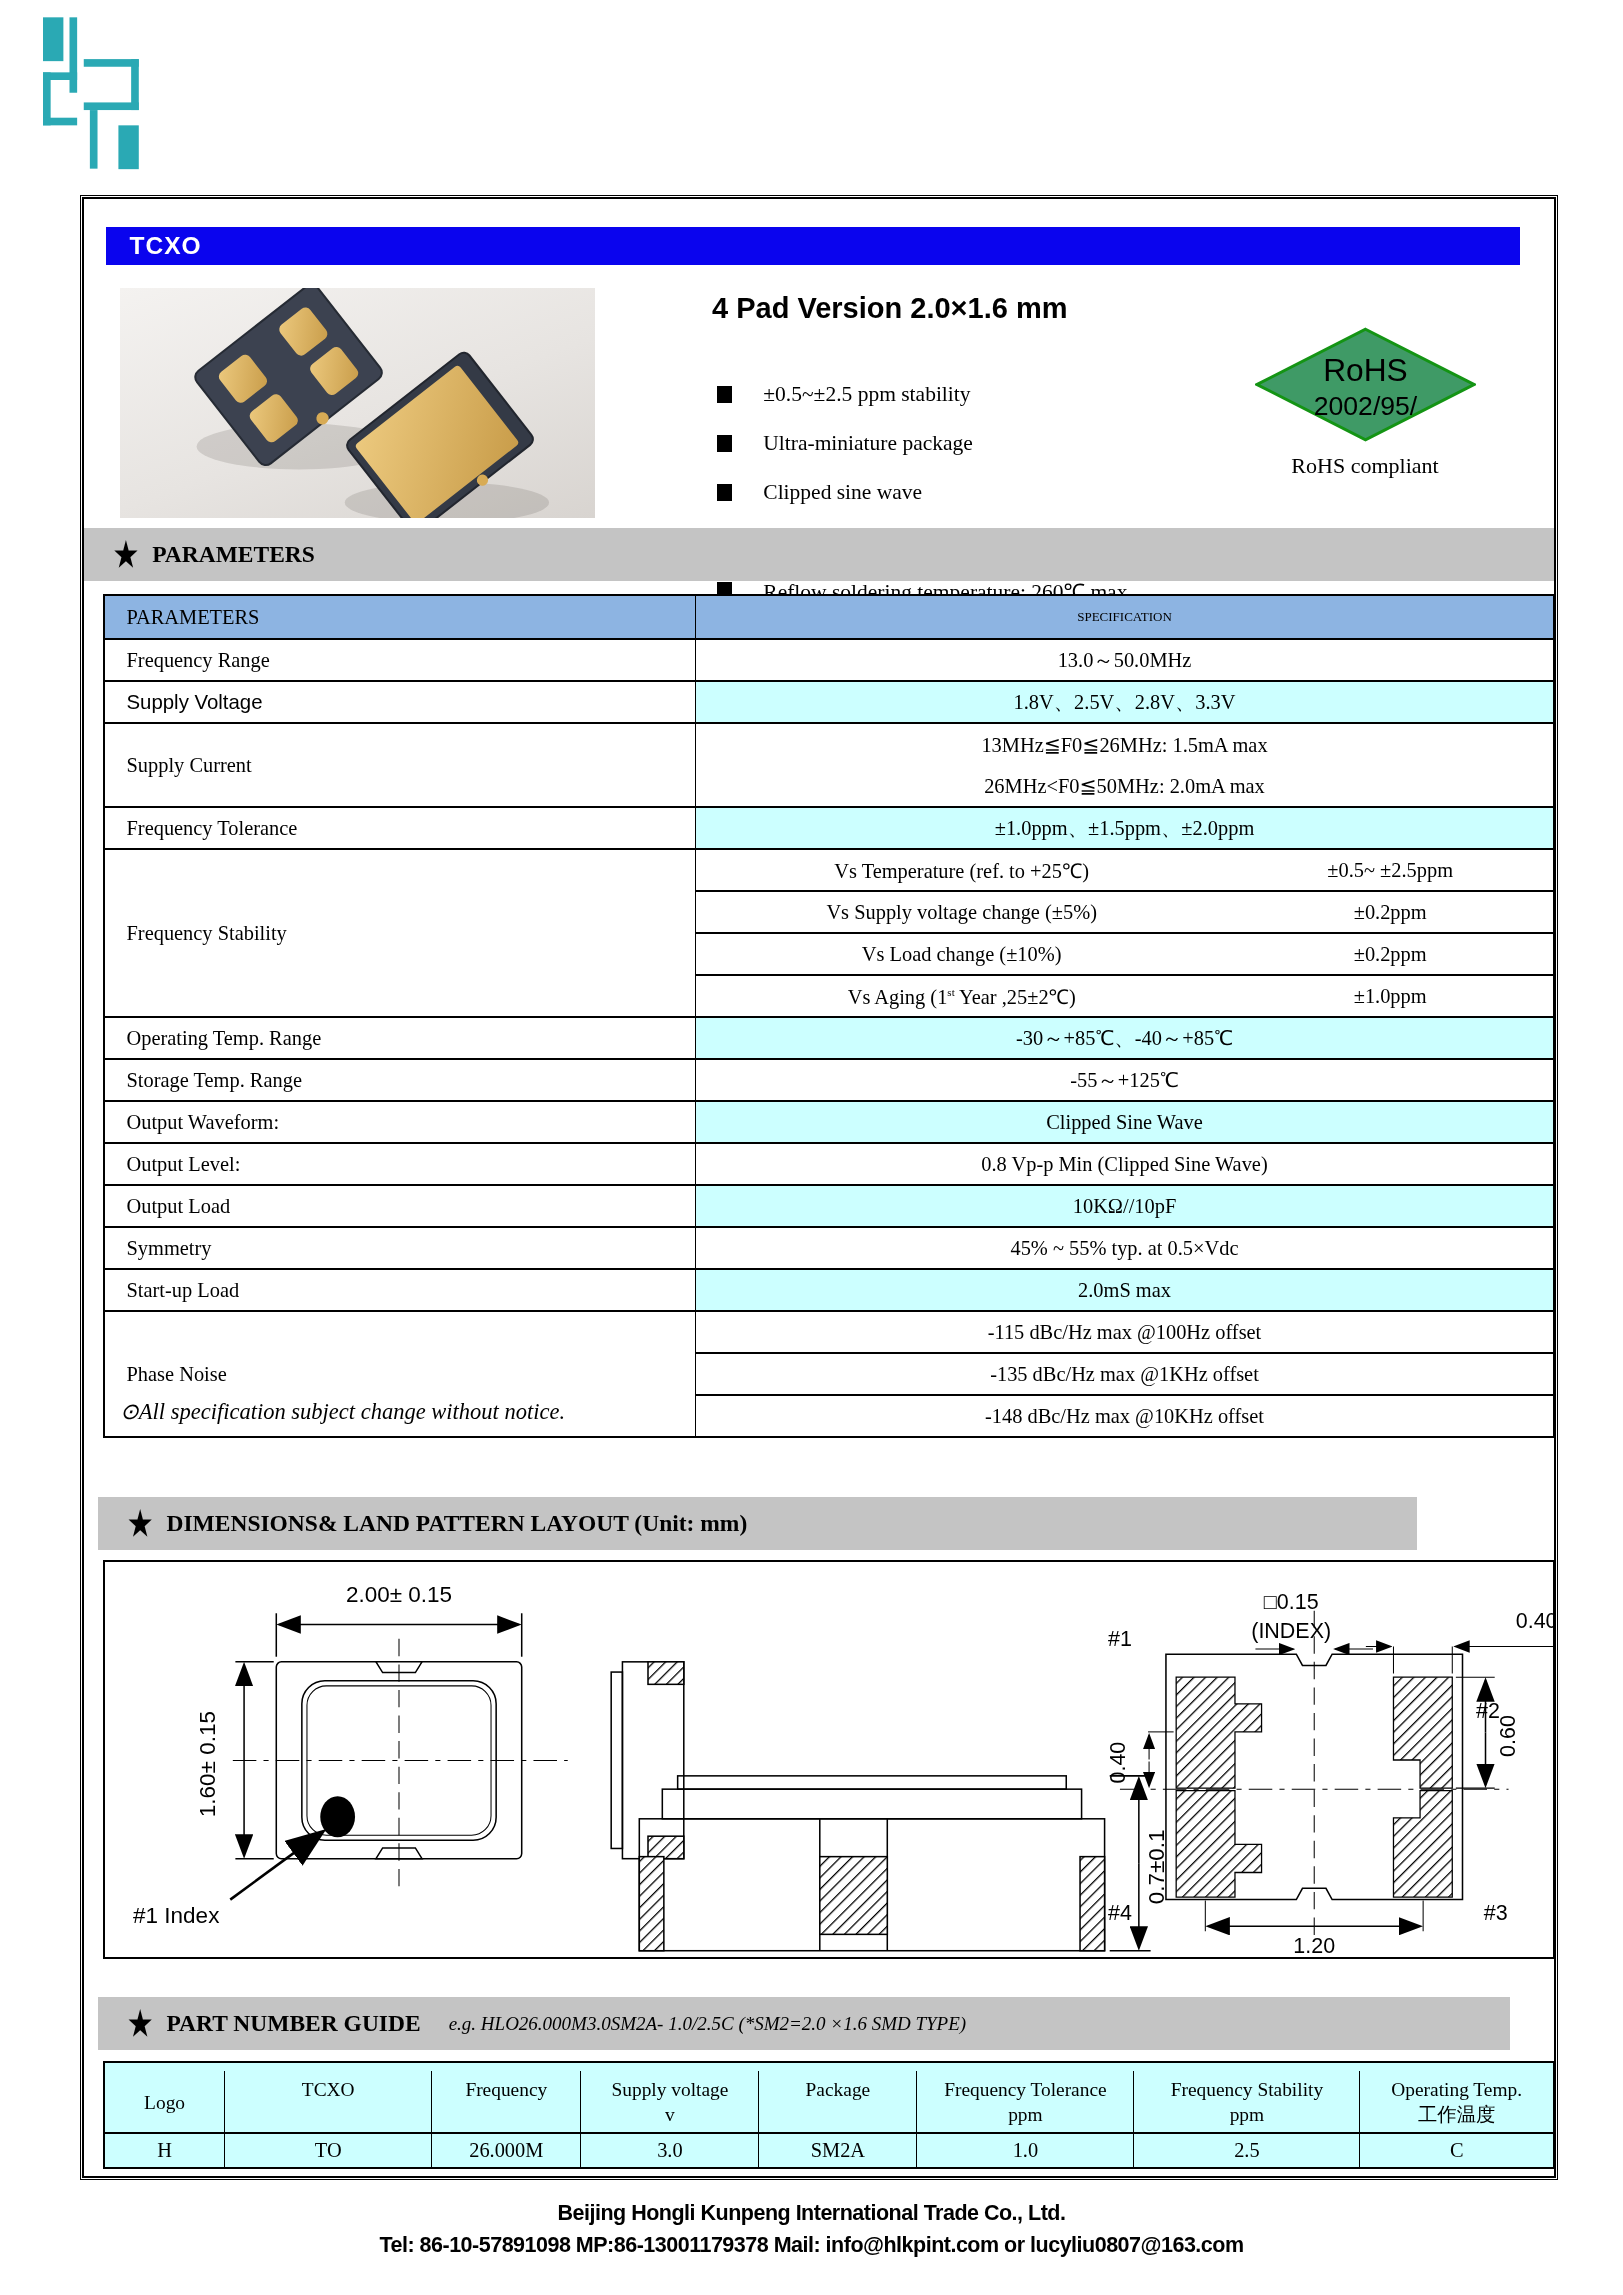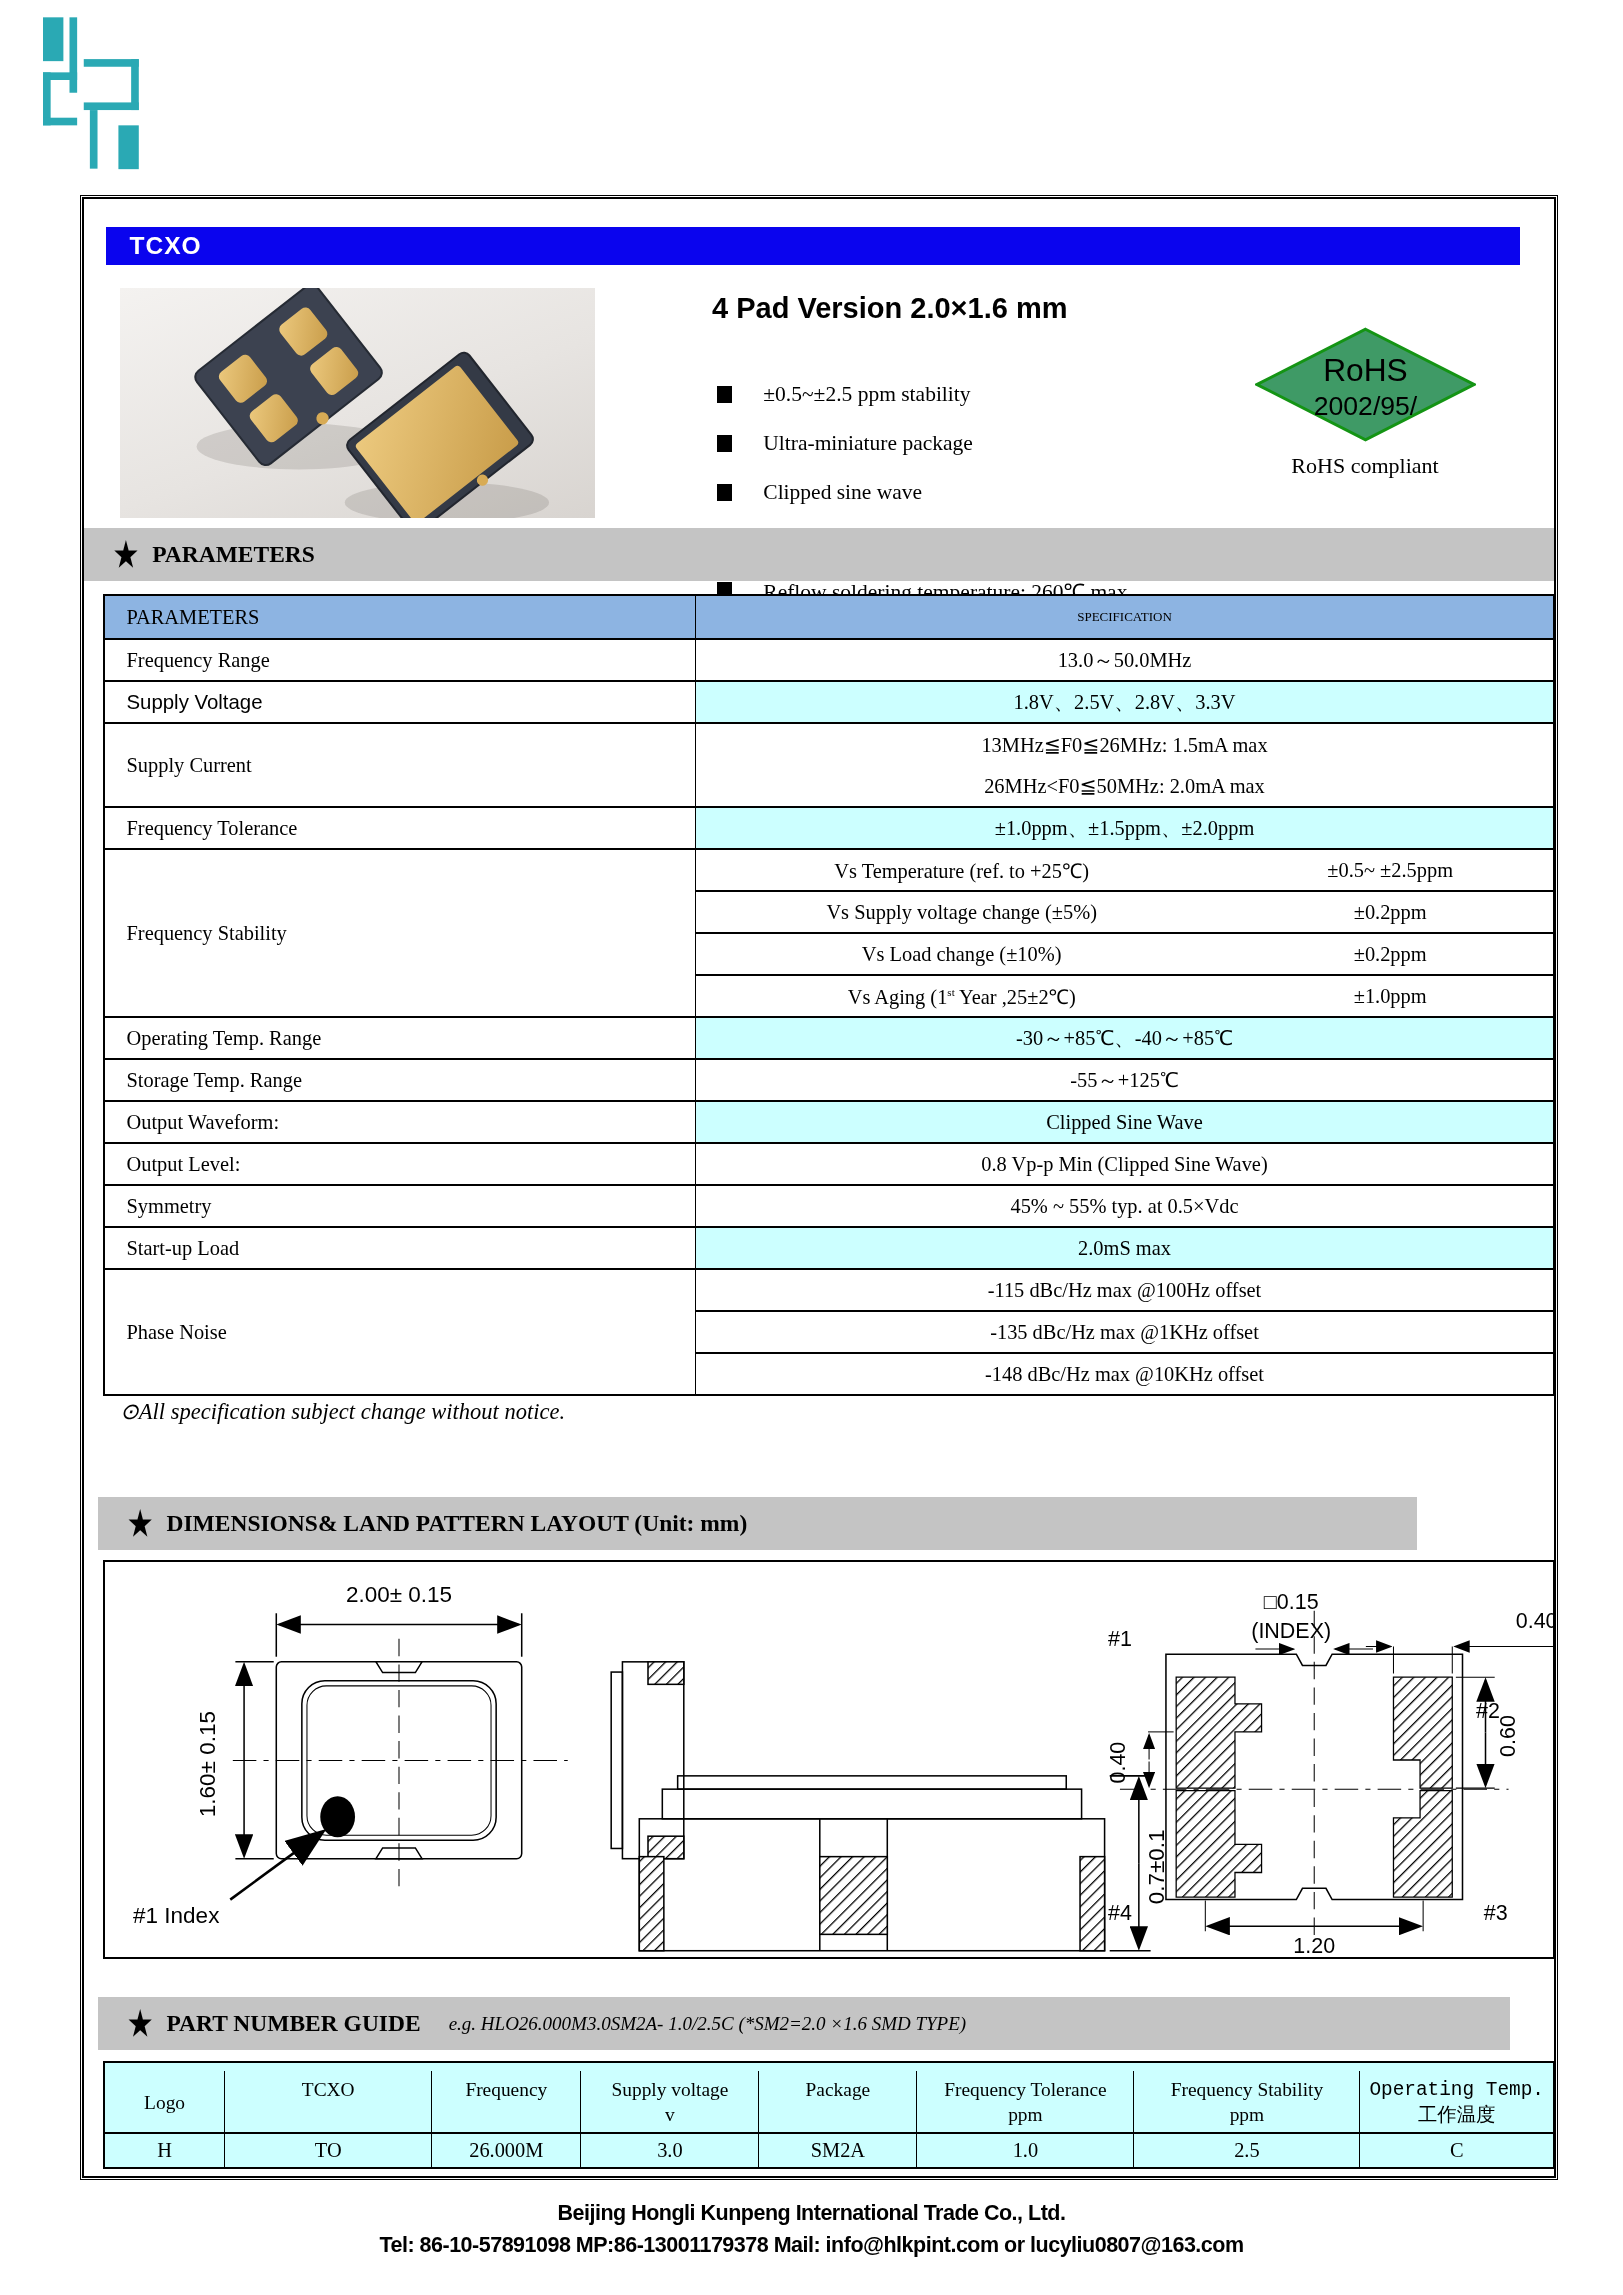--- a/index.html
+++ b/index.html
@@ -67,21 +67,21 @@
   .draw-box{left:19px;top:1361px;width:1452px;height:399px;border:2px solid #000;box-sizing:border-box;background:#fff;}
 
   
   .pn-table{left:19px;top:1862px;width:1452px;height:108px;border:2px solid #000;box-sizing:border-box;
             display:flex;flex-direction:column;background:#ccffff;}
   .pn-hrow{display:flex;height:63px;border-bottom:2px solid #000;box-sizing:border-box;margin-top:8px;}
   .pn-vrow{display:flex;flex:1;}
   .pn-cell{border-right:1px solid #000;box-sizing:border-box;display:flex;flex-direction:column;
            align-items:center;justify-content:space-between;padding:8.2px 3.1px 6.1px 3.1px;
            font-size:19.4px;text-align:center;background:#ccffff;}
-  .pn-cell.last{border-right:none;font-family:Liberation Mono, monospace;}
+  .pn-cell.last{border-right:none;}
   .pn-cell.center{justify-content:center;}
   .pn-vcell{border-right:1px solid #000;box-sizing:border-box;display:flex;align-items:center;
             justify-content:center;font-size:20.4px;background:#ccffff;}
   .pn-vcell.last{border-right:none;}
   .w0{width:8.3%;} .w1{width:14.3%;} .w2{width:10.3%;} .w3{width:12.3%;}
   .w4{width:10.9%;} .w5{width:15.0%;} .w6{width:15.6%;} .w7{width:13.3%;flex:1;}
 
   .footer{left:0;width:100%;text-align:center;font-family:"Liberation Sans",sans-serif;
           font-weight:bold;letter-spacing:-0.5px;}
   .footer1{top:2201px;font-size:21.5px;}
@@ -235,20 +235,24 @@
     </div>
     <div class="prow">
       <div class="pcell-l">Output Waveform:</div>
       <div class="pcell-r bg-cyan">Clipped Sine Wave</div>
     </div>
     <div class="prow">
       <div class="pcell-l">Output Level:</div>
       <div class="pcell-r">0.8 Vp-p Min (Clipped Sine Wave)</div>
     </div>
     <div class="prow">
+      <div class="pcell-l">Output Load</div>
+      <div class="pcell-r bg-cyan">10KΩ//10pF</div>
+    </div>
+    <div class="prow">
       <div class="pcell-l">Symmetry</div>
       <div class="pcell-r">45% ~ 55% typ. at 0.5×Vdc</div>
     </div>
     <div class="prow">
       <div class="pcell-l">Start-up Load</div>
       <div class="pcell-r bg-cyan">2.0mS max</div>
     </div>
     <div class="prow h246">
       <div class="pcell-l">Phase Noise</div>
       <div class="pcell-r" style="padding:0;">

